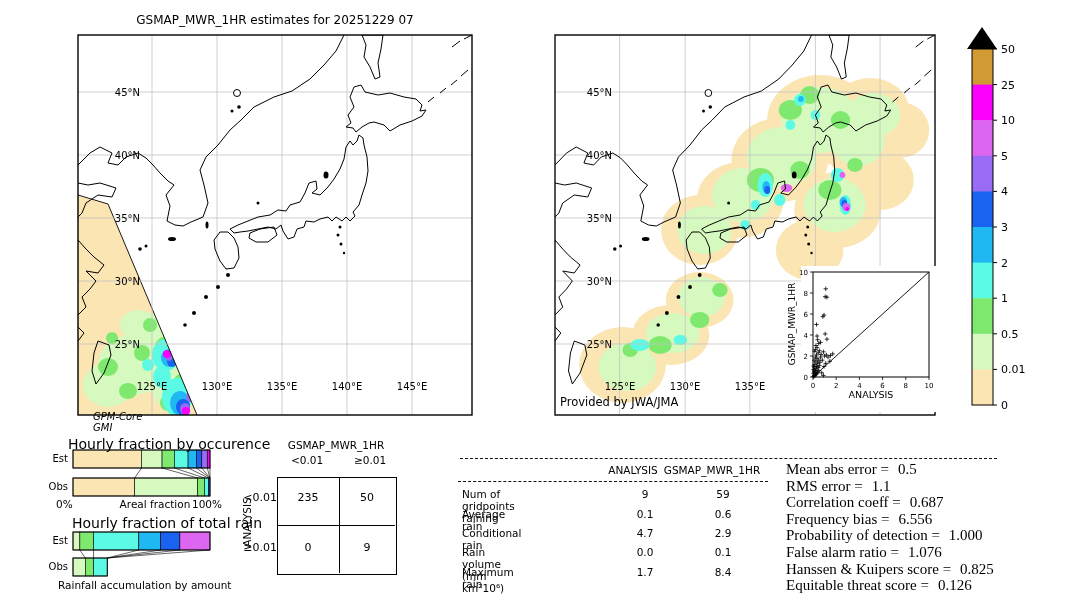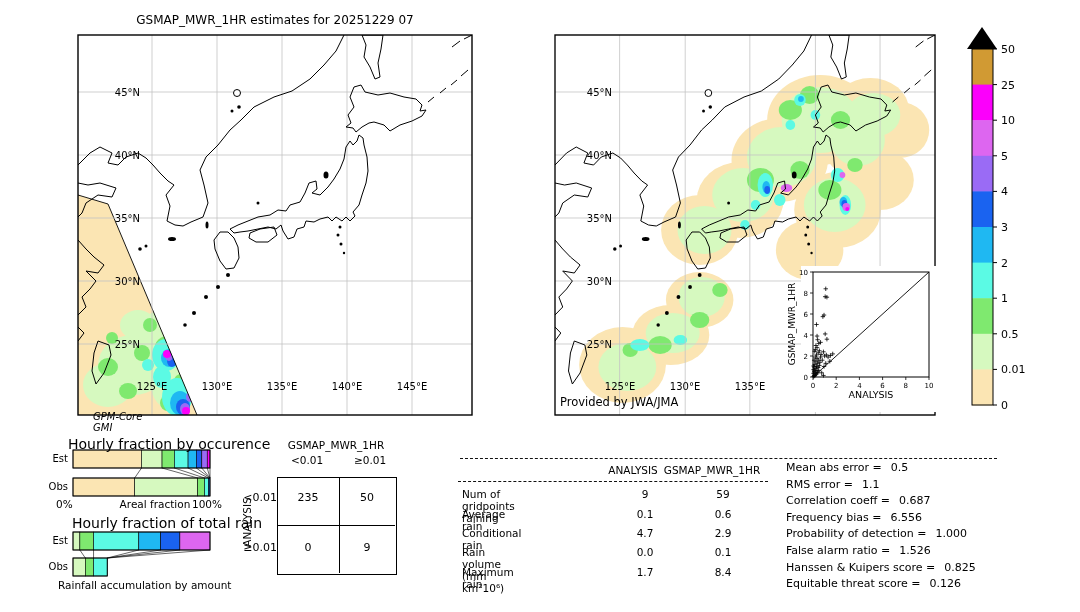--- a/index.html
+++ b/index.html
@@ -16,21 +16,21 @@
   .ct-val{font-size:11px;text-align:center;}
   .ct-box{position:absolute;border:1.3px solid #000;z-index:2;}
   .ct-vline{position:absolute;border-left:1.3px solid #000;z-index:2;}
   .ct-hline{position:absolute;border-top:1.3px solid #000;z-index:2;}
   .vstat{font-size:10.5px;}
   .dash{position:absolute;border-top:1.4px dashed #111;z-index:2;}
   .vrow{position:absolute;height:14px;font-size:10.5px;}
   .vrow .lab{position:absolute;left:0;top:0;}
   .vrow .v1{position:absolute;left:153px;width:60px;text-align:center;top:0;}
   .vrow .v2{position:absolute;left:231px;width:60px;text-align:center;top:0;}
-  .score{position:absolute;font-size:11px;}
+  .score{position:absolute;font-size:15px;font-family:Liberation Serif, serif;}
   .score .val{margin-left:9px;}
   .rot{transform:rotate(-90deg);transform-origin:center;}
   svg text{font-family:"DejaVu Sans","Liberation Sans",sans-serif;fill:#000;}
 </style>
 </head>
 <body>
 
 <div id="canvas">
 
   <svg id="gfx" width="1080" height="612" viewBox="0 0 1080 612">
@@ -507,21 +507,21 @@
   <div class="score" style="left:786px;top:494px;">
     <span>Correlation coeff =</span><span class="val">0.687</span>
   </div>
   <div class="score" style="left:786px;top:511px;">
     <span>Frequency bias =</span><span class="val">6.556</span>
   </div>
   <div class="score" style="left:786px;top:527px;">
     <span>Probability of detection =</span><span class="val">1.000</span>
   </div>
   <div class="score" style="left:786px;top:544px;">
-    <span>False alarm ratio =</span><span class="val">1.526</span>
+    <span>False alarm ratio =</span><span class="val">1.076</span>
   </div>
   <div class="score" style="left:786px;top:561px;text-align:center;">
     <span>Hanssen &amp; Kuipers score =</span><span class="val">0.825</span>
   </div>
   <div class="score" style="left:786px;top:577px;">
     <span>Equitable threat score =</span><span class="val">0.126</span>
   </div>
 </div>
 
 </body></html>

